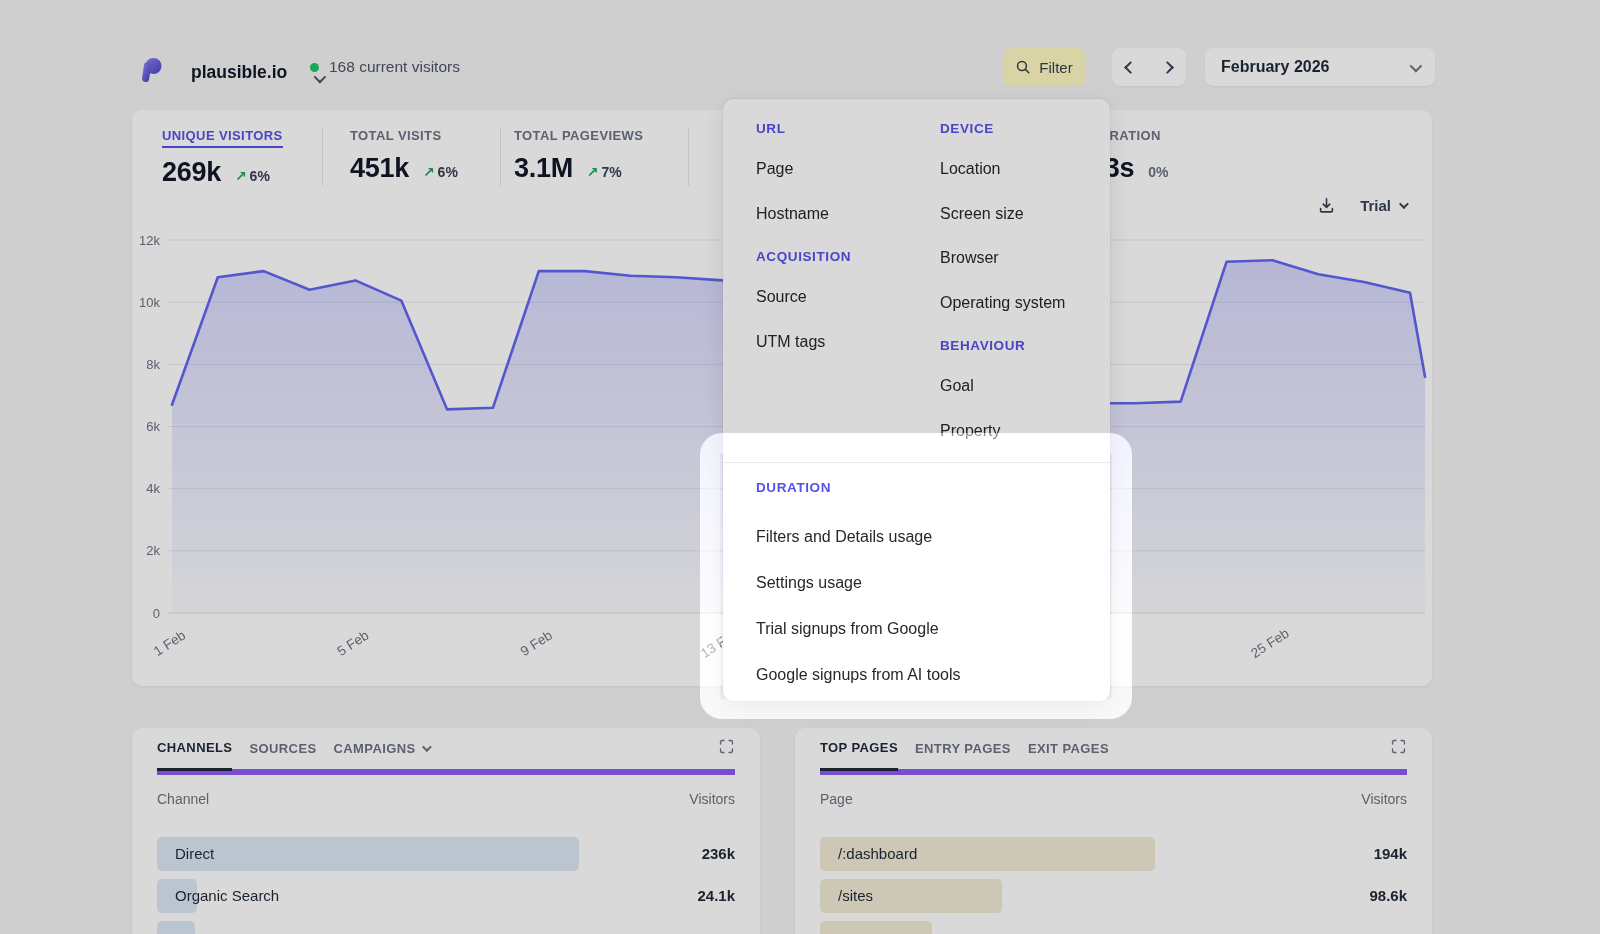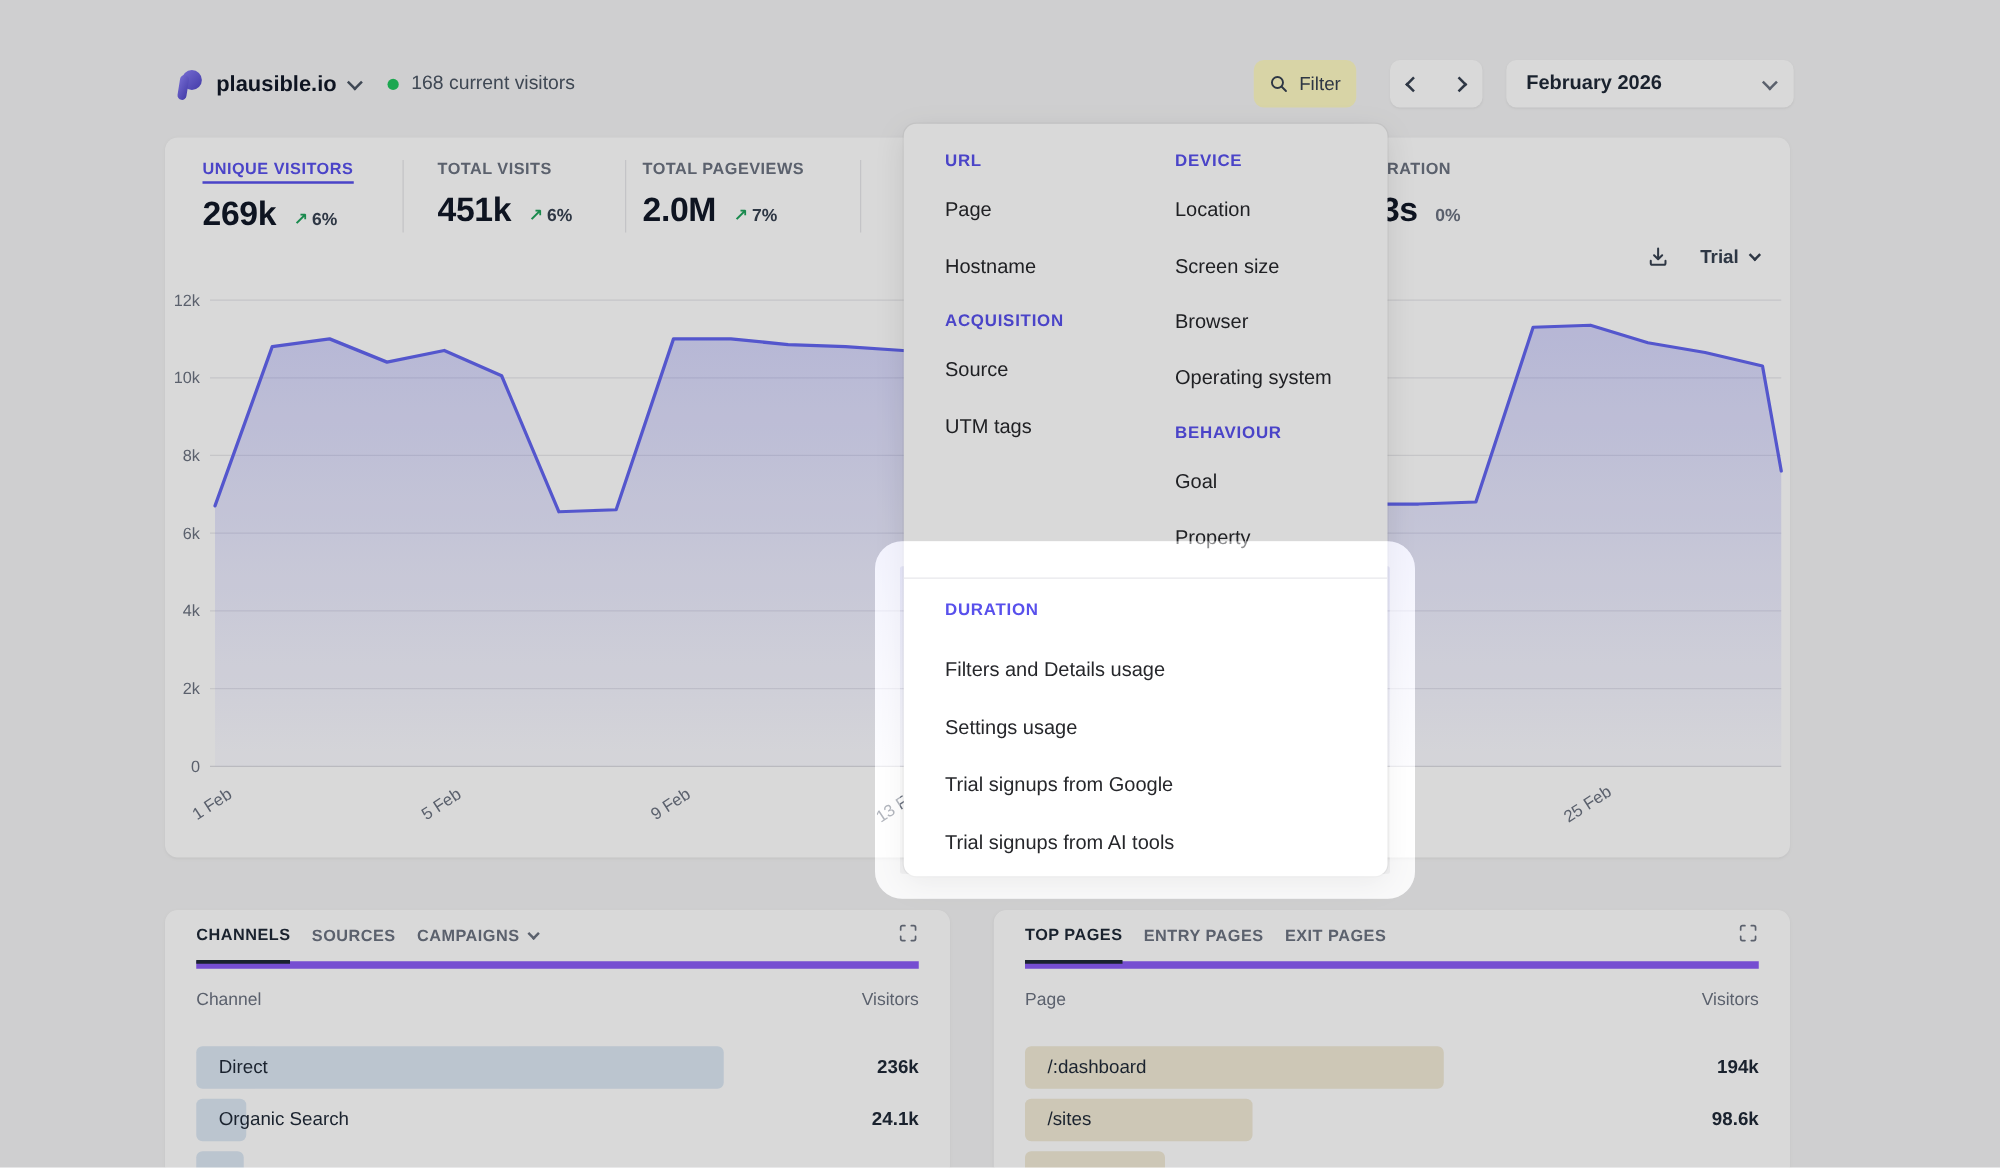--- a/index.html
+++ b/index.html
@@ -1,21 +1,21 @@
 <!DOCTYPE html>
 <html><head>
 <meta charset="utf-8">
 <style>
   html,body{margin:0;padding:0}
   body{width:1600px;height:934px;overflow:hidden;position:relative;background:#f4f4f5;
        font-family:"Liberation Sans","DejaVu Sans",sans-serif;color:#1f2937;}
   .stage{position:absolute;inset:0;}
 
   
-  .brand{position:absolute;left:138px;top:51px;display:flex;align-items:center;gap:9px;height:32px;cursor:pointer}
+  .brand{position:absolute;left:138px;top:51px;display:flex;align-items:flex-end;gap:27px;height:32px;cursor:pointer}
   .site-name{font-size:17.5px;font-weight:700;color:#111827}
   .live{position:absolute;left:310px;top:51px;display:flex;align-items:center;gap:10px;height:32px;
         color:#4b5563;font-size:15.5px;cursor:pointer}
   .dot{width:9px;height:9px;border-radius:50%}
   .chev{display:inline-block;width:7px;height:7px;border-right:2px solid currentColor;border-bottom:2px solid currentColor}
   .chev.down{transform:rotate(45deg) translateY(-2px)}
   .chev.left{transform:rotate(135deg)}
   .chev.right{transform:rotate(-45deg)}
   .chev.sm{width:5px;height:5px}
   .filter-btn{position:absolute;left:1003px;top:48px;width:82px;height:38px;background:#fef9c3;border:none;
@@ -136,21 +136,21 @@
     <div id="stats">
         <div class="stat active" style="left: 30px;"><div class="stat-label">UNIQUE VISITORS</div><div class="stat-value-row">
             <span class="stat-value">269k</span>
             <span class="stat-change"><span class="up-arrow" style="color: rgb(31, 163, 92);">↗</span><span class="pct">6%</span></span>
           </div></div>
         <div class="stat" style="left: 218px;"><div class="stat-label">TOTAL VISITS</div><div class="stat-value-row">
             <span class="stat-value">451k</span>
             <span class="stat-change"><span class="up-arrow" style="color: rgb(31, 163, 92);">↗</span><span class="pct">6%</span></span>
           </div></div>
         <div class="stat" style="left: 382px;"><div class="stat-label">TOTAL PAGEVIEWS</div><div class="stat-value-row">
-            <span class="stat-value">2.0M</span>
+            <span class="stat-value">3.1M</span>
             <span class="stat-change"><span class="up-arrow" style="color: rgb(31, 163, 92);">↗</span><span class="pct">7%</span></span>
           </div></div>
         <div class="stat" style="left: 958px;"><div class="stat-label">DURATION</div><div class="stat-value-row">
             <span class="stat-value">53s</span>
             <span class="stat-change"><span class="pct neutral">0%</span></span>
           </div></div>
         <div class="stat-div" style="left: 190px;"></div>
         <div class="stat-div" style="left: 368px;"></div>
         <div class="stat-div" style="left: 556px;"></div>
         <div class="stat-div" style="left: 946px;"></div>
@@ -299,18 +299,18 @@
         <div class="menu-header" style="left: 217px; top: 239px;">BEHAVIOUR</div>
         <div class="menu-item" style="left: 217px; top: 278px;">Goal</div>
         <div class="menu-item" style="left: 217px; top: 322.5px;">Property</div>
       </div>
     <div class="seg-divider"></div>
     <div class="seg-header">DURATION</div>
     <div id="segment-items">
         <div class="segment-item">Filters and Details usage</div>
         <div class="segment-item">Settings usage</div>
         <div class="segment-item">Trial signups from Google</div>
-        <div class="segment-item">Trial signups from AI tools</div>
+        <div class="segment-item">Google signups from AI tools</div>
       </div>
   </div>
 
   <div class="spotlight"></div>
 </div>
 
 </body></html>

